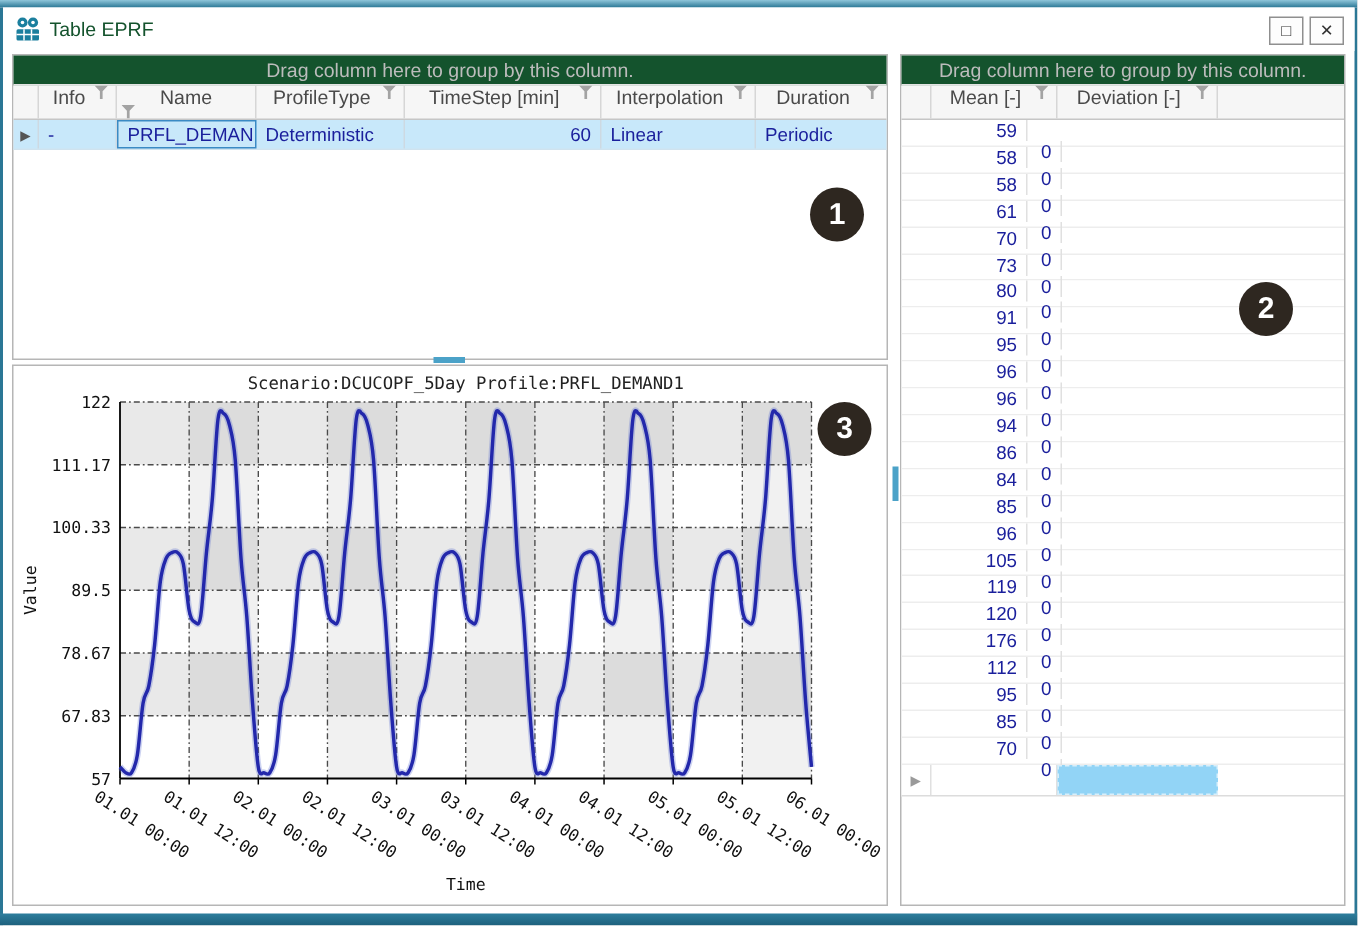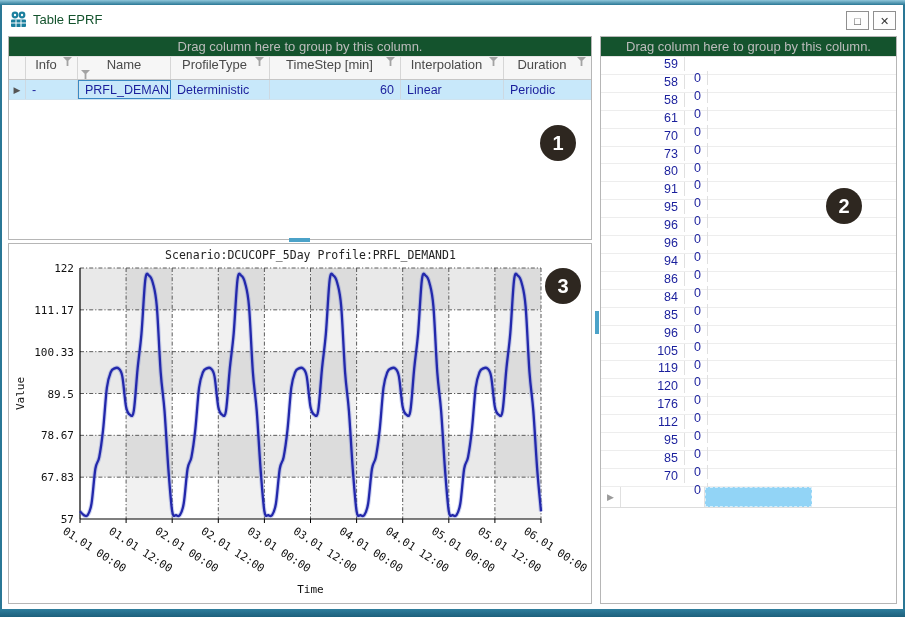--- a/index.html
+++ b/index.html
@@ -289,20 +289,36 @@
           <clipPath id="plotclip">
             <rect x="70" y="21" width="465" height="256"></rect>
           </clipPath>
           <path d="M71,267.2769230769231C71.64,267.92 73.56,270.49 74.84,271.14C76.12,271.78 77.40,273.07 78.68,271.14C79.96,269.21 81.24,267.28 82.53,259.55C83.81,251.83 85.09,232.52 86.37,224.80C87.65,217.08 88.93,219.65 90.21,213.22C91.49,206.78 92.77,197.77 94.05,186.18C95.33,174.60 96.61,153.36 97.89,143.71C99.17,134.05 100.45,131.48 101.73,128.26C103.01,125.04 104.29,125.04 105.58,124.40C106.86,123.76 108.14,123.11 109.42,124.40C110.70,125.69 111.98,125.69 113.26,132.12C114.54,138.56 115.82,156.58 117.10,163.02C118.38,169.45 119.66,170.09 120.94,170.74C122.22,171.38 123.50,174.60 124.78,166.88C126.06,159.15 127.34,137.27 128.63,124.40C129.91,111.53 131.19,104.45 132.47,89.65C133.75,74.84 135.03,45.24 136.31,35.58C137.59,25.93 138.87,31.08 140.15,31.72C141.43,32.37 142.71,34.30 143.99,39.45C145.27,44.59 146.55,47.81 147.83,62.62C149.11,77.42 150.39,110.88 151.68,128.26C152.96,145.64 154.24,150.79 155.52,166.88C156.80,182.97 158.08,208.07 159.36,224.80C160.64,241.53 161.92,259.55 163.20,267.28C164.48,275.00 165.76,270.49 167.04,271.14C168.32,271.78 169.60,273.07 170.88,271.14C172.16,269.21 173.44,267.28 174.72,259.55C176.01,251.83 177.29,232.52 178.57,224.80C179.85,217.08 181.13,219.65 182.41,213.22C183.69,206.78 184.97,197.77 186.25,186.18C187.53,174.60 188.81,153.36 190.09,143.71C191.37,134.05 192.65,131.48 193.93,128.26C195.21,125.04 196.49,125.04 197.78,124.40C199.06,123.76 200.34,123.11 201.62,124.40C202.90,125.69 204.18,125.69 205.46,132.12C206.74,138.56 208.02,156.58 209.30,163.02C210.58,169.45 211.86,170.09 213.14,170.74C214.42,171.38 215.70,174.60 216.98,166.88C218.26,159.15 219.54,137.27 220.82,124.40C222.11,111.53 223.39,104.45 224.67,89.65C225.95,74.84 227.23,45.24 228.51,35.58C229.79,25.93 231.07,31.08 232.35,31.72C233.63,32.37 234.91,34.30 236.19,39.45C237.47,44.59 238.75,47.81 240.03,62.62C241.31,77.42 242.59,110.88 243.88,128.26C245.16,145.64 246.44,150.79 247.72,166.88C249.00,182.97 250.28,208.07 251.56,224.80C252.84,241.53 254.12,259.55 255.40,267.28C256.68,275.00 257.96,270.49 259.24,271.14C260.52,271.78 261.80,273.07 263.08,271.14C264.36,269.21 265.64,267.28 266.93,259.55C268.21,251.83 269.49,232.52 270.77,224.80C272.05,217.08 273.33,219.65 274.61,213.22C275.89,206.78 277.17,197.77 278.45,186.18C279.73,174.60 281.01,153.36 282.29,143.71C283.57,134.05 284.85,131.48 286.13,128.26C287.41,125.04 288.69,125.04 289.98,124.40C291.26,123.76 292.54,123.11 293.82,124.40C295.10,125.69 296.38,125.69 297.66,132.12C298.94,138.56 300.22,156.58 301.50,163.02C302.78,169.45 304.06,170.09 305.34,170.74C306.62,171.38 307.90,174.60 309.18,166.88C310.46,159.15 311.74,137.27 313.02,124.40C314.31,111.53 315.59,104.45 316.87,89.65C318.15,74.84 319.43,45.24 320.71,35.58C321.99,25.93 323.27,31.08 324.55,31.72C325.83,32.37 327.11,34.30 328.39,39.45C329.67,44.59 330.95,47.81 332.23,62.62C333.51,77.42 334.79,110.88 336.07,128.26C337.36,145.64 338.64,150.79 339.92,166.88C341.20,182.97 342.48,208.07 343.76,224.80C345.04,241.53 346.32,259.55 347.60,267.28C348.88,275.00 350.16,270.49 351.44,271.14C352.72,271.78 354.00,273.07 355.28,271.14C356.56,269.21 357.84,267.28 359.13,259.55C360.41,251.83 361.69,232.52 362.97,224.80C364.25,217.08 365.53,219.65 366.81,213.22C368.09,206.78 369.37,197.77 370.65,186.18C371.93,174.60 373.21,153.36 374.49,143.71C375.77,134.05 377.05,131.48 378.33,128.26C379.61,125.04 380.89,125.04 382.18,124.40C383.46,123.76 384.74,123.11 386.02,124.40C387.30,125.69 388.58,125.69 389.86,132.12C391.14,138.56 392.42,156.58 393.70,163.02C394.98,169.45 396.26,170.09 397.54,170.74C398.82,171.38 400.10,174.60 401.38,166.88C402.66,159.15 403.94,137.27 405.23,124.40C406.51,111.53 407.79,104.45 409.07,89.65C410.35,74.84 411.63,45.24 412.91,35.58C414.19,25.93 415.47,31.08 416.75,31.72C418.03,32.37 419.31,34.30 420.59,39.45C421.87,44.59 423.15,47.81 424.43,62.62C425.71,77.42 426.99,110.88 428.27,128.26C429.56,145.64 430.84,150.79 432.12,166.88C433.40,182.97 434.68,208.07 435.96,224.80C437.24,241.53 438.52,259.55 439.80,267.28C441.08,275.00 442.36,270.49 443.64,271.14C444.92,271.78 446.20,273.07 447.48,271.14C448.76,269.21 450.04,267.28 451.32,259.55C452.61,251.83 453.89,232.52 455.17,224.80C456.45,217.08 457.73,219.65 459.01,213.22C460.29,206.78 461.57,197.77 462.85,186.18C464.13,174.60 465.41,153.36 466.69,143.71C467.97,134.05 469.25,131.48 470.53,128.26C471.81,125.04 473.09,125.04 474.38,124.40C475.66,123.76 476.94,123.11 478.22,124.40C479.50,125.69 480.78,125.69 482.06,132.12C483.34,138.56 484.62,156.58 485.90,163.02C487.18,169.45 488.46,170.09 489.74,170.74C491.02,171.38 492.30,174.60 493.58,166.88C494.86,159.15 496.14,137.27 497.43,124.40C498.71,111.53 499.99,104.45 501.27,89.65C502.55,74.84 503.83,45.24 505.11,35.58C506.39,25.93 507.67,31.08 508.95,31.72C510.23,32.37 511.51,34.30 512.79,39.45C514.07,44.59 515.35,47.81 516.63,62.62C517.91,77.42 519.19,110.88 520.48,128.26C521.76,145.64 523.04,150.79 524.32,166.88C525.60,182.97 526.88,208.07 528.16,224.80C529.44,241.53 531.36,260.20 532.00,267.28" fill="none" stroke="rgba(90,110,210,0.30)" stroke-width="4.4" clip-path="url(#plotclip)"></path>
           <path d="M71,267.2769230769231C71.64,267.92 73.56,270.49 74.84,271.14C76.12,271.78 77.40,273.07 78.68,271.14C79.96,269.21 81.24,267.28 82.53,259.55C83.81,251.83 85.09,232.52 86.37,224.80C87.65,217.08 88.93,219.65 90.21,213.22C91.49,206.78 92.77,197.77 94.05,186.18C95.33,174.60 96.61,153.36 97.89,143.71C99.17,134.05 100.45,131.48 101.73,128.26C103.01,125.04 104.29,125.04 105.58,124.40C106.86,123.76 108.14,123.11 109.42,124.40C110.70,125.69 111.98,125.69 113.26,132.12C114.54,138.56 115.82,156.58 117.10,163.02C118.38,169.45 119.66,170.09 120.94,170.74C122.22,171.38 123.50,174.60 124.78,166.88C126.06,159.15 127.34,137.27 128.63,124.40C129.91,111.53 131.19,104.45 132.47,89.65C133.75,74.84 135.03,45.24 136.31,35.58C137.59,25.93 138.87,31.08 140.15,31.72C141.43,32.37 142.71,34.30 143.99,39.45C145.27,44.59 146.55,47.81 147.83,62.62C149.11,77.42 150.39,110.88 151.68,128.26C152.96,145.64 154.24,150.79 155.52,166.88C156.80,182.97 158.08,208.07 159.36,224.80C160.64,241.53 161.92,259.55 163.20,267.28C164.48,275.00 165.76,270.49 167.04,271.14C168.32,271.78 169.60,273.07 170.88,271.14C172.16,269.21 173.44,267.28 174.72,259.55C176.01,251.83 177.29,232.52 178.57,224.80C179.85,217.08 181.13,219.65 182.41,213.22C183.69,206.78 184.97,197.77 186.25,186.18C187.53,174.60 188.81,153.36 190.09,143.71C191.37,134.05 192.65,131.48 193.93,128.26C195.21,125.04 196.49,125.04 197.78,124.40C199.06,123.76 200.34,123.11 201.62,124.40C202.90,125.69 204.18,125.69 205.46,132.12C206.74,138.56 208.02,156.58 209.30,163.02C210.58,169.45 211.86,170.09 213.14,170.74C214.42,171.38 215.70,174.60 216.98,166.88C218.26,159.15 219.54,137.27 220.82,124.40C222.11,111.53 223.39,104.45 224.67,89.65C225.95,74.84 227.23,45.24 228.51,35.58C229.79,25.93 231.07,31.08 232.35,31.72C233.63,32.37 234.91,34.30 236.19,39.45C237.47,44.59 238.75,47.81 240.03,62.62C241.31,77.42 242.59,110.88 243.88,128.26C245.16,145.64 246.44,150.79 247.72,166.88C249.00,182.97 250.28,208.07 251.56,224.80C252.84,241.53 254.12,259.55 255.40,267.28C256.68,275.00 257.96,270.49 259.24,271.14C260.52,271.78 261.80,273.07 263.08,271.14C264.36,269.21 265.64,267.28 266.93,259.55C268.21,251.83 269.49,232.52 270.77,224.80C272.05,217.08 273.33,219.65 274.61,213.22C275.89,206.78 277.17,197.77 278.45,186.18C279.73,174.60 281.01,153.36 282.29,143.71C283.57,134.05 284.85,131.48 286.13,128.26C287.41,125.04 288.69,125.04 289.98,124.40C291.26,123.76 292.54,123.11 293.82,124.40C295.10,125.69 296.38,125.69 297.66,132.12C298.94,138.56 300.22,156.58 301.50,163.02C302.78,169.45 304.06,170.09 305.34,170.74C306.62,171.38 307.90,174.60 309.18,166.88C310.46,159.15 311.74,137.27 313.02,124.40C314.31,111.53 315.59,104.45 316.87,89.65C318.15,74.84 319.43,45.24 320.71,35.58C321.99,25.93 323.27,31.08 324.55,31.72C325.83,32.37 327.11,34.30 328.39,39.45C329.67,44.59 330.95,47.81 332.23,62.62C333.51,77.42 334.79,110.88 336.07,128.26C337.36,145.64 338.64,150.79 339.92,166.88C341.20,182.97 342.48,208.07 343.76,224.80C345.04,241.53 346.32,259.55 347.60,267.28C348.88,275.00 350.16,270.49 351.44,271.14C352.72,271.78 354.00,273.07 355.28,271.14C356.56,269.21 357.84,267.28 359.13,259.55C360.41,251.83 361.69,232.52 362.97,224.80C364.25,217.08 365.53,219.65 366.81,213.22C368.09,206.78 369.37,197.77 370.65,186.18C371.93,174.60 373.21,153.36 374.49,143.71C375.77,134.05 377.05,131.48 378.33,128.26C379.61,125.04 380.89,125.04 382.18,124.40C383.46,123.76 384.74,123.11 386.02,124.40C387.30,125.69 388.58,125.69 389.86,132.12C391.14,138.56 392.42,156.58 393.70,163.02C394.98,169.45 396.26,170.09 397.54,170.74C398.82,171.38 400.10,174.60 401.38,166.88C402.66,159.15 403.94,137.27 405.23,124.40C406.51,111.53 407.79,104.45 409.07,89.65C410.35,74.84 411.63,45.24 412.91,35.58C414.19,25.93 415.47,31.08 416.75,31.72C418.03,32.37 419.31,34.30 420.59,39.45C421.87,44.59 423.15,47.81 424.43,62.62C425.71,77.42 426.99,110.88 428.27,128.26C429.56,145.64 430.84,150.79 432.12,166.88C433.40,182.97 434.68,208.07 435.96,224.80C437.24,241.53 438.52,259.55 439.80,267.28C441.08,275.00 442.36,270.49 443.64,271.14C444.92,271.78 446.20,273.07 447.48,271.14C448.76,269.21 450.04,267.28 451.32,259.55C452.61,251.83 453.89,232.52 455.17,224.80C456.45,217.08 457.73,219.65 459.01,213.22C460.29,206.78 461.57,197.77 462.85,186.18C464.13,174.60 465.41,153.36 466.69,143.71C467.97,134.05 469.25,131.48 470.53,128.26C471.81,125.04 473.09,125.04 474.38,124.40C475.66,123.76 476.94,123.11 478.22,124.40C479.50,125.69 480.78,125.69 482.06,132.12C483.34,138.56 484.62,156.58 485.90,163.02C487.18,169.45 488.46,170.09 489.74,170.74C491.02,171.38 492.30,174.60 493.58,166.88C494.86,159.15 496.14,137.27 497.43,124.40C498.71,111.53 499.99,104.45 501.27,89.65C502.55,74.84 503.83,45.24 505.11,35.58C506.39,25.93 507.67,31.08 508.95,31.72C510.23,32.37 511.51,34.30 512.79,39.45C514.07,44.59 515.35,47.81 516.63,62.62C517.91,77.42 519.19,110.88 520.48,128.26C521.76,145.64 523.04,150.79 524.32,166.88C525.60,182.97 526.88,208.07 528.16,224.80C529.44,241.53 531.36,260.20 532.00,267.28" fill="none" stroke="#2328ab" stroke-width="2.3" stroke-linejoin="round" clip-path="url(#plotclip)"></path>
         </svg></div>
   </div>
 
   <div class="panel" id="panel-values">
     <div class="group-hint">Drag column here to group by this column.</div>
+    <div class="hdr-row">
+      <div class="hdr-cell ind-col" style="width:20px;"></div>
+      <div class="hdr-cell" style="width:84px;">
+        <span class="lbl">Mean [-]</span>
+        <svg class="funnel" viewBox="0 0 9 9" width="9" height="9">
+            <polygon points="0,0 9,0 5.4,3.8 5.4,9 3.6,9 3.6,3.8" fill="#a3a3a3"></polygon>
+          </svg>
+      </div>
+      <div class="hdr-cell" style="width:107px;">
+        <span class="lbl">Deviation [-]</span>
+        <svg class="funnel" viewBox="0 0 9 9" width="9" height="9">
+            <polygon points="0,0 9,0 5.4,3.8 5.4,9 3.6,9 3.6,3.8" fill="#a3a3a3"></polygon>
+          </svg>
+      </div>
+      <div style="flex:1;"></div>
+    </div>
     <div>
         <div class="rrow">
           <div class="rind"></div>
           <div class="rcell c-mean">59</div>
           <div class="rcell c-dev">0</div>
           <div style="flex: 1 1 0%;"></div>
         </div>
         <div class="rrow">
           <div class="rind"></div>
           <div class="rcell c-mean">58</div>

